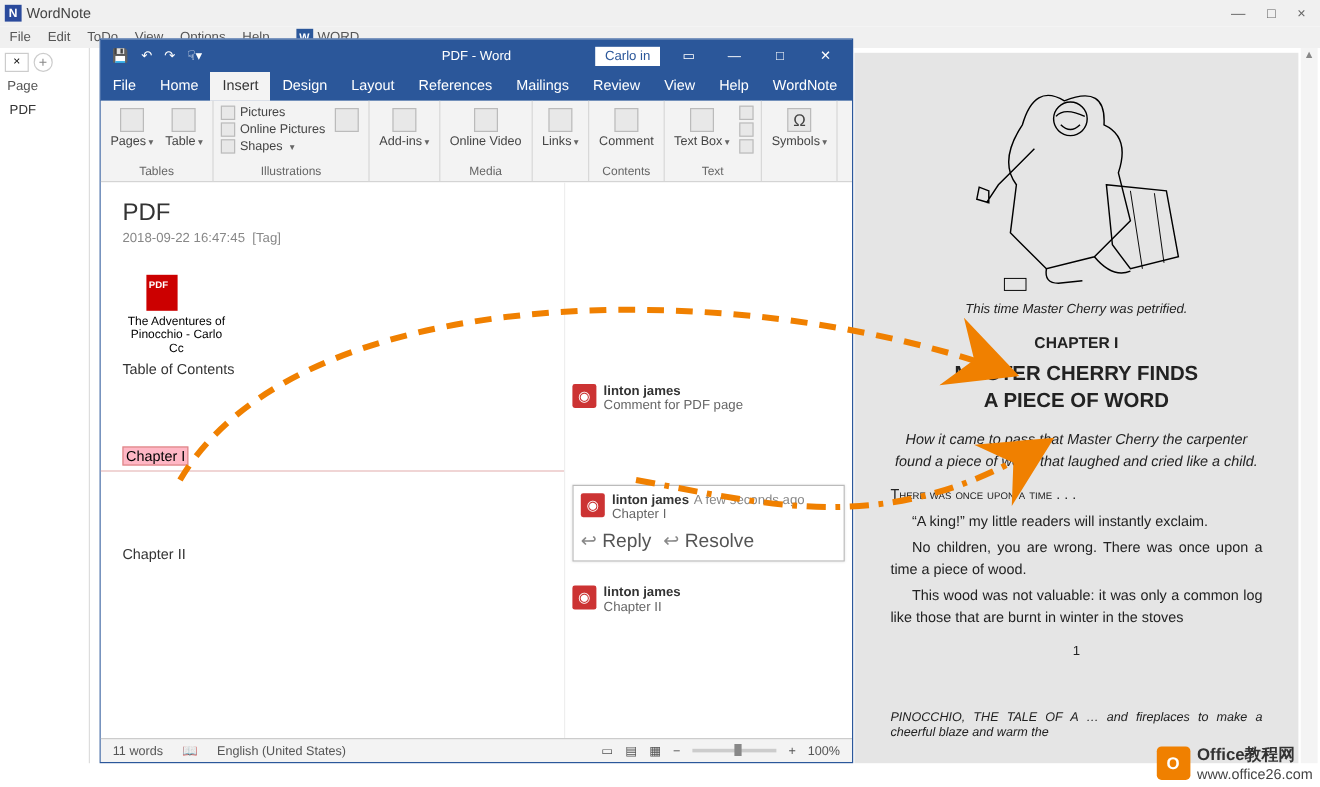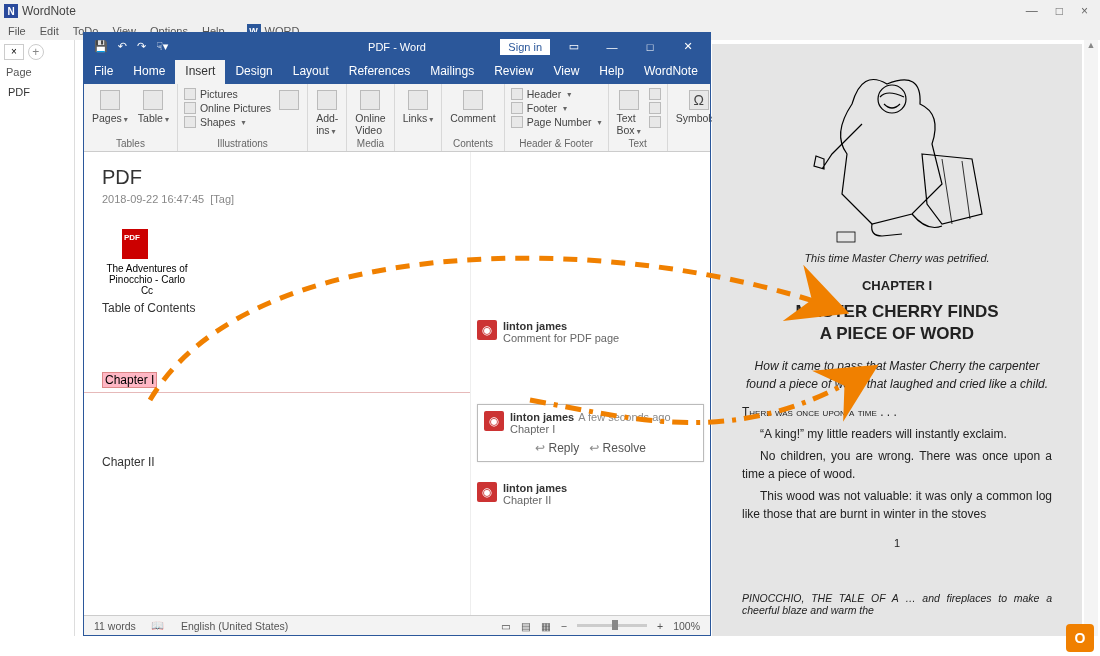--- a/index.html
+++ b/index.html
@@ -53,21 +53,21 @@
 .pdf-cap { font-size: 10px; text-align: center; width: 90px; margin-top: 4px; }
 .doc-area .sec { font-size: 12px; color: #333; margin-top: 5px; }
 .highlight { background: #ffb7c5; border: 1px solid #d88; padding: 0 2px; }
 .hr-line { position: absolute; left: 0; right: 0; border-top: 1px solid #e6b9b9; }
 .comments { width: 240px; border-left: 1px solid #eee; padding: 8px 6px; display: flex; flex-direction: column; gap: 60px; font-size: 11px; }
 .comment { display: flex; gap: 6px; }
 .comment .av { width: 20px; height: 20px; background: #c33; color: #fff; border-radius: 2px; display: flex; align-items: center; justify-content: center; font-size: 12px; }
 .comment .txt .name { font-weight: bold; color: #333; }
 .comment .txt .sub { color: #666; }
 .comment-card { border: 1px solid #bbb; padding: 6px; box-shadow: 0 0 2px rgba(0,0,0,.1); }
-.comment-card .actions { display: flex; justify-content: center; gap: 10px; margin-top: 6px; font-size: 12px; color: #555; }
+.comment-card .actions { display: flex; justify-content: flex-start; gap: 10px; margin-top: 6px; font-size: 16px; color: #555; }
 .comment-card .actions span::before { content: "↩ "; color: #888; }
 .comment .time { color: #888; margin-left: 4px; }
 
 .word-status { height: 20px; background: #f3f3f3; border-top: 1px solid #ccc; display: flex; align-items: center; padding: 0 10px; font-size: 10.5px; color: #555; gap: 16px; }
 .word-status .right { margin-left: auto; display: flex; gap: 10px; align-items: center; }
 .zoom-slider { width: 70px; height: 3px; background: #ccc; position: relative; }
 .zoom-slider::after { content: ""; width: 6px; height: 10px; background: #888; position: absolute; left: 35px; top: -4px; }
 
 .book-page { position: absolute; right: 18px; top: 44px; width: 370px; height: 592px; background: #e5e5e5; padding: 20px 30px; font-family: Georgia, serif; font-size: 12px; color: #222; overflow: hidden; }
 .book-page .illus { width: 210px; height: 180px; margin: 0 auto 8px auto; position: relative; }
@@ -131,21 +131,21 @@
 <div class="word-window">
   <div class="word-title">
     <div class="qat">
       <span>💾</span>
       <span>↶</span>
       <span>↷</span>
       <span>☟▾</span>
     </div>
     <div class="doc-title">PDF - Word</div>
     <div class="right">
-      <div class="signin">Sign in</div>
+      <div class="signin">Carlo in</div>
       <div class="wbtn">▭</div>
       <div class="wbtn">—</div>
       <div class="wbtn">□</div>
       <div class="wbtn close">✕</div>
     </div>
   </div>
   <div class="word-tabs">
     <div class="tab">File</div>
     <div class="tab">Home</div>
     <div class="tab active">Insert</div>
@@ -235,39 +235,20 @@
         <div class="body">
           <div class="rbtn">
             <div class="ic"></div>
             <span>Comment</span>
           </div>
         </div>
         <div class="label">Contents</div>
       </div>
     <div class="rgroup">
         <div class="body">
-          <div class="rlist">
-            <div class="row drop">
-              <div class="ic-s"></div>
-              <span>Header</span>
-            </div>
-            <div class="row drop">
-              <div class="ic-s"></div>
-              <span>Footer</span>
-            </div>
-            <div class="row drop">
-              <div class="ic-s"></div>
-              <span>Page Number</span>
-            </div>
-          </div>
-        </div>
-        <div class="label">Header &amp; Footer</div>
-      </div>
-    <div class="rgroup">
-        <div class="body">
           <div class="rbtn">
             <div class="ic"></div>
             <span class="drop">Text Box</span>
           </div>
           <div class="rlist">
             <div class="row">
               <div class="ic-s"></div>
             </div>
             <div class="row">
               <div class="ic-s"></div>
@@ -384,13 +365,17 @@
     <marker id="ah" markerWidth="14" markerHeight="14" refX="10" refY="6" orient="auto">
       <path d="M0,0 L12,6 L0,12 L4,6 Z" fill="#f08000"></path>
     </marker>
   </defs>
   <path d="M150 400 C 250 230, 620 230, 840 310" stroke="#f08000" stroke-width="5" fill="none" stroke-dasharray="14 10" marker-end="url(#ah)"></path>
   <path d="M530 400 C 640 420, 740 450, 870 370" stroke="#f08000" stroke-width="5" fill="none" stroke-dasharray="16 8 4 8" marker-end="url(#ah)"></path>
 </svg>
 
 <div class="watermark">
   <div class="oicon">O</div>
+  <div>
+    <div class="big">Office教程网</div>
+    <div class="url">www.office26.com</div>
+  </div>
 </div>
 
 </body></html>

